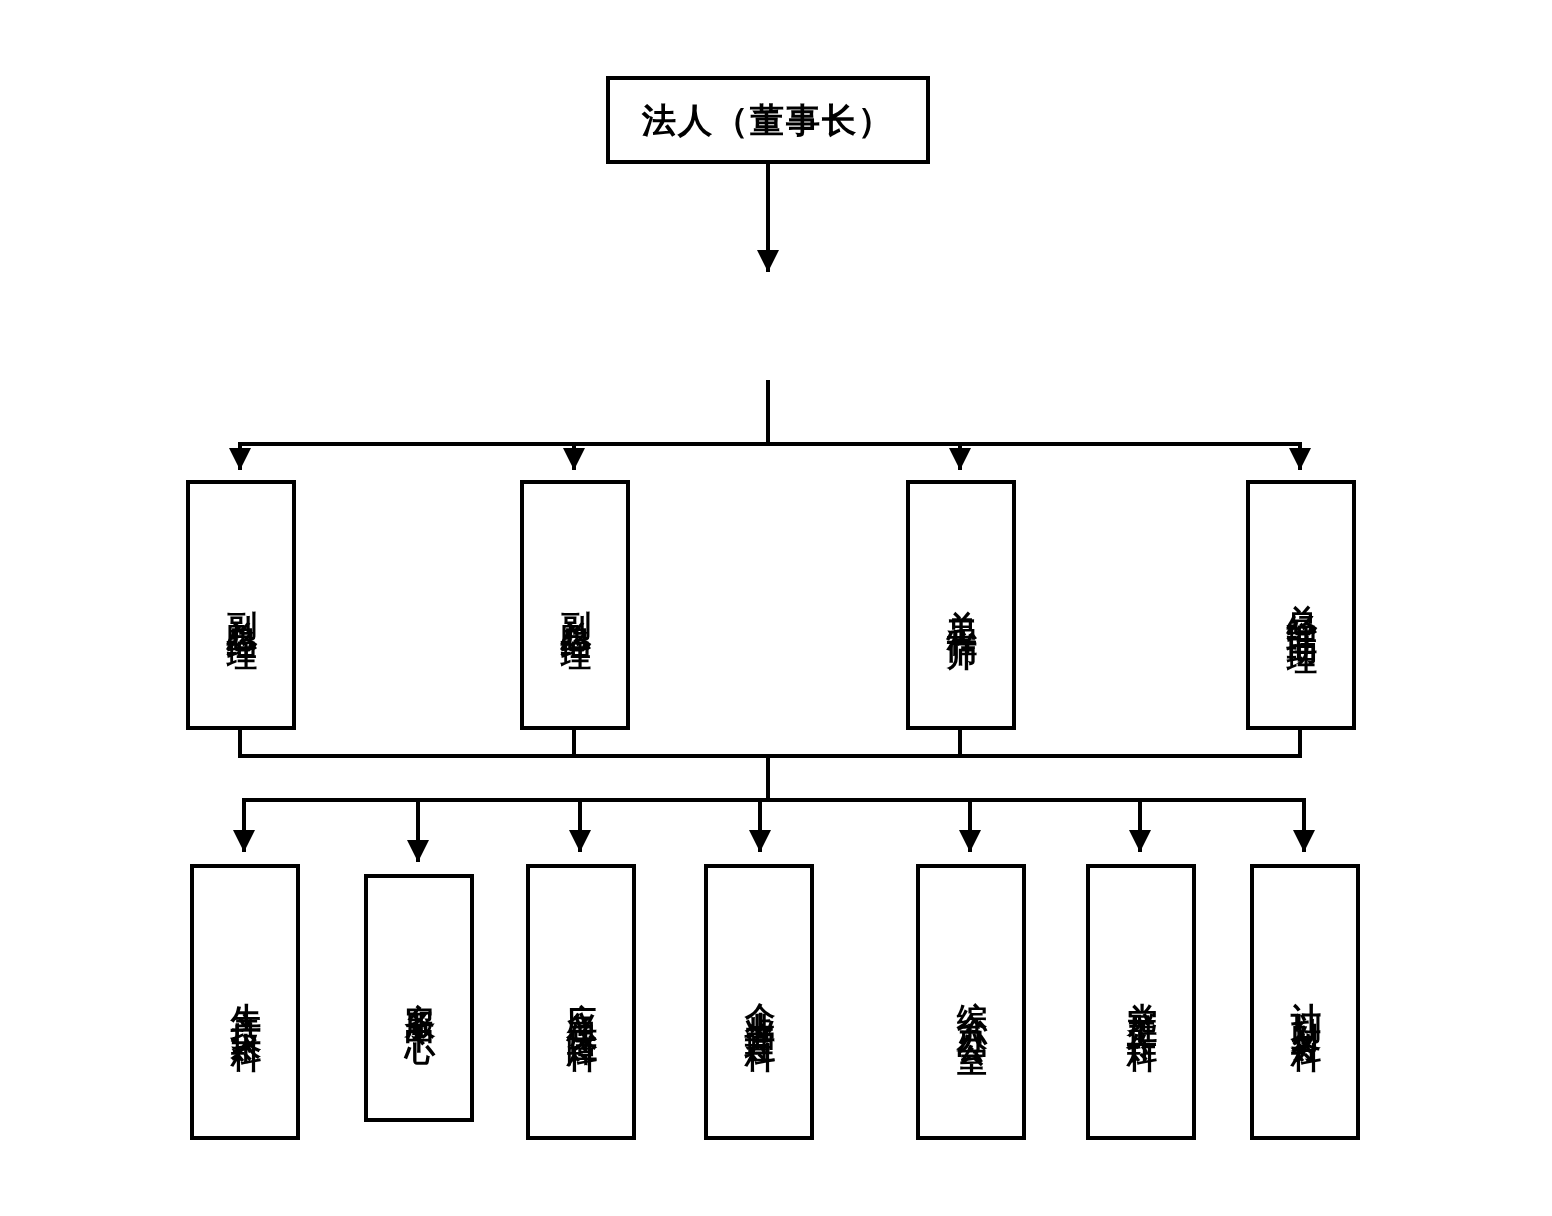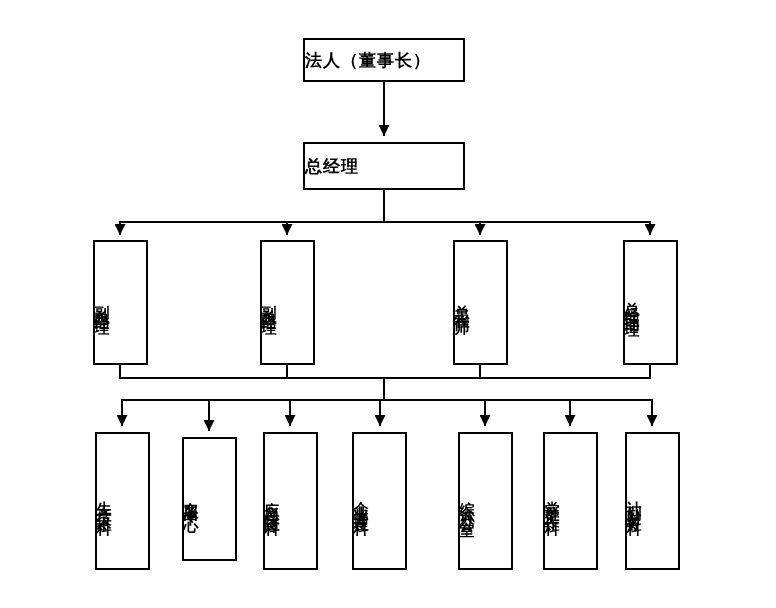--- a/index.html
+++ b/index.html
@@ -24,21 +24,21 @@
     height: 608px;
     pointer-events: none;
   }
   .node {
     position: absolute;
     box-sizing: border-box;
     border: 2px solid #000000;
     background: #ffffff;
     display: flex;
     align-items: center;
-    justify-content: flex-start;
+    justify-content: center;
     font-weight: bold;
     text-align: center;
   }
   .node.horizontal {
     font-size: 17px;
     letter-spacing: 1px;
     line-height: 1;
   }
   .node.vertical {
     font-size: 15px;
@@ -107,23 +107,20 @@
       <line x1="485" y1="400" x2="485" y2="426" marker-end="url(#arrow)"></line>
       <line x1="570" y1="400" x2="570" y2="426" marker-end="url(#arrow)"></line>
       <line x1="652" y1="400" x2="652" y2="426" marker-end="url(#arrow)"></line>
     </g>
   </svg>
 
   <div class="node horizontal" id="node-root">
     <span>法人（董事长）</span>
   </div>
 
-  <div class="node horizontal" id="node-gm">
-    <span>总经理</span>
-  </div>
 
   <div class="node vertical" id="node-exec-0">
     <span class="vtext">副总经理</span>
   </div>
   <div class="node vertical" id="node-exec-1">
     <span class="vtext">副总经理</span>
   </div>
   <div class="node vertical" id="node-exec-2">
     <span class="vtext">总工程师</span>
   </div>

